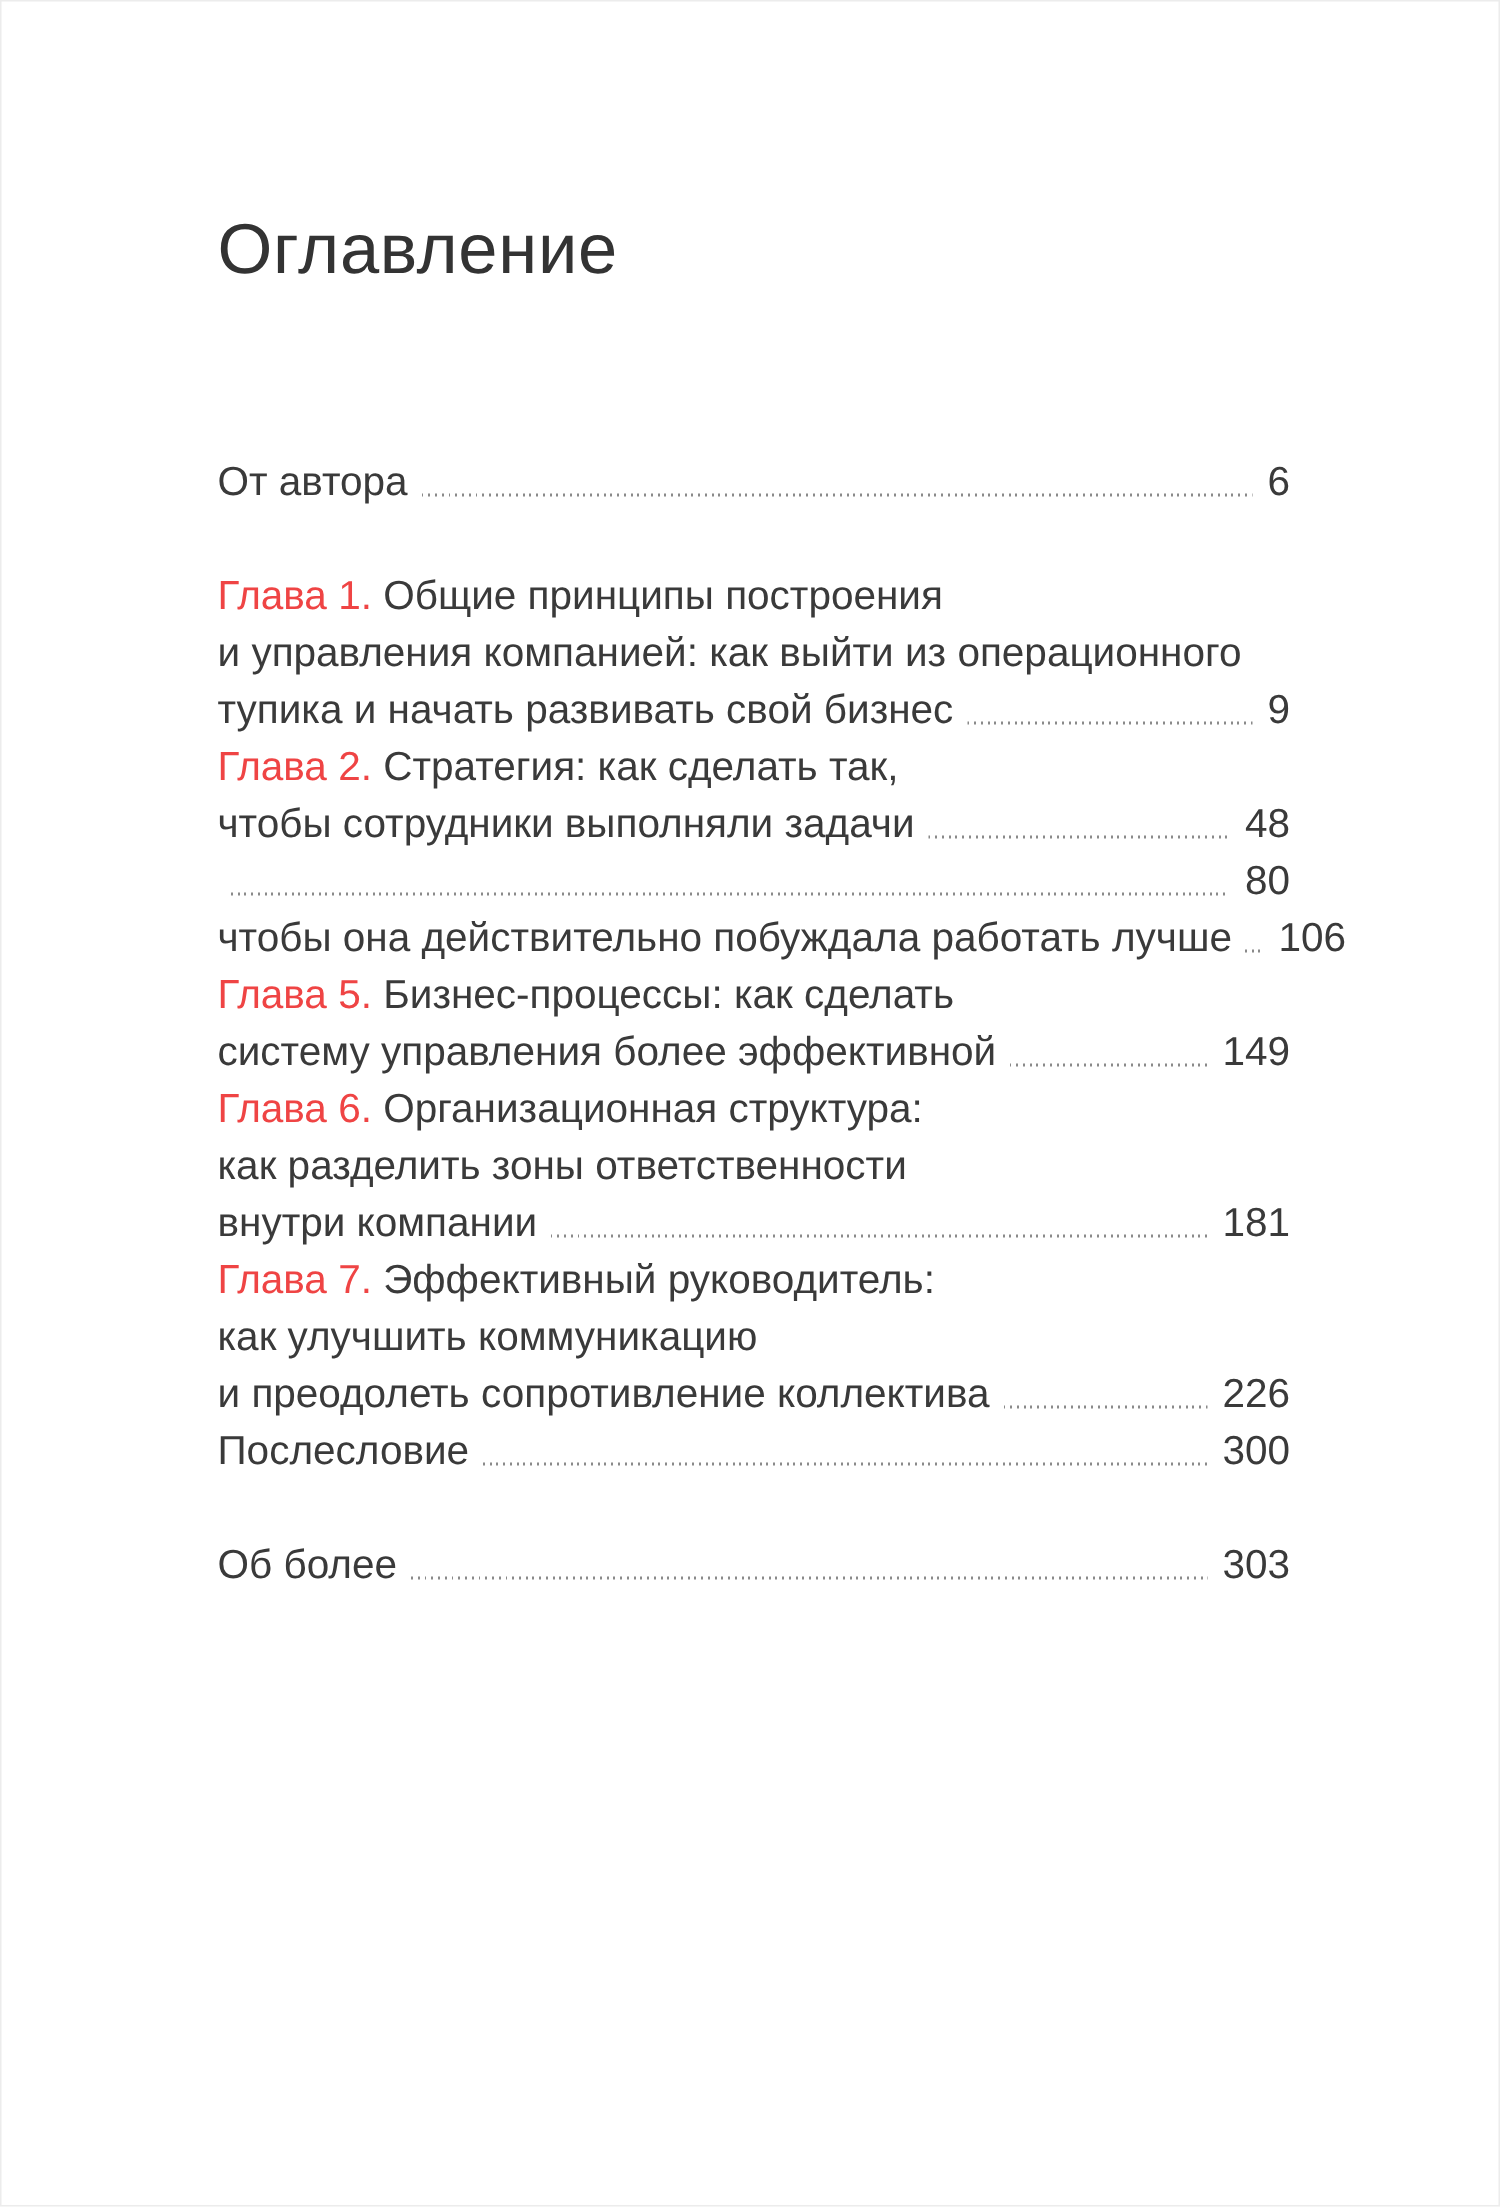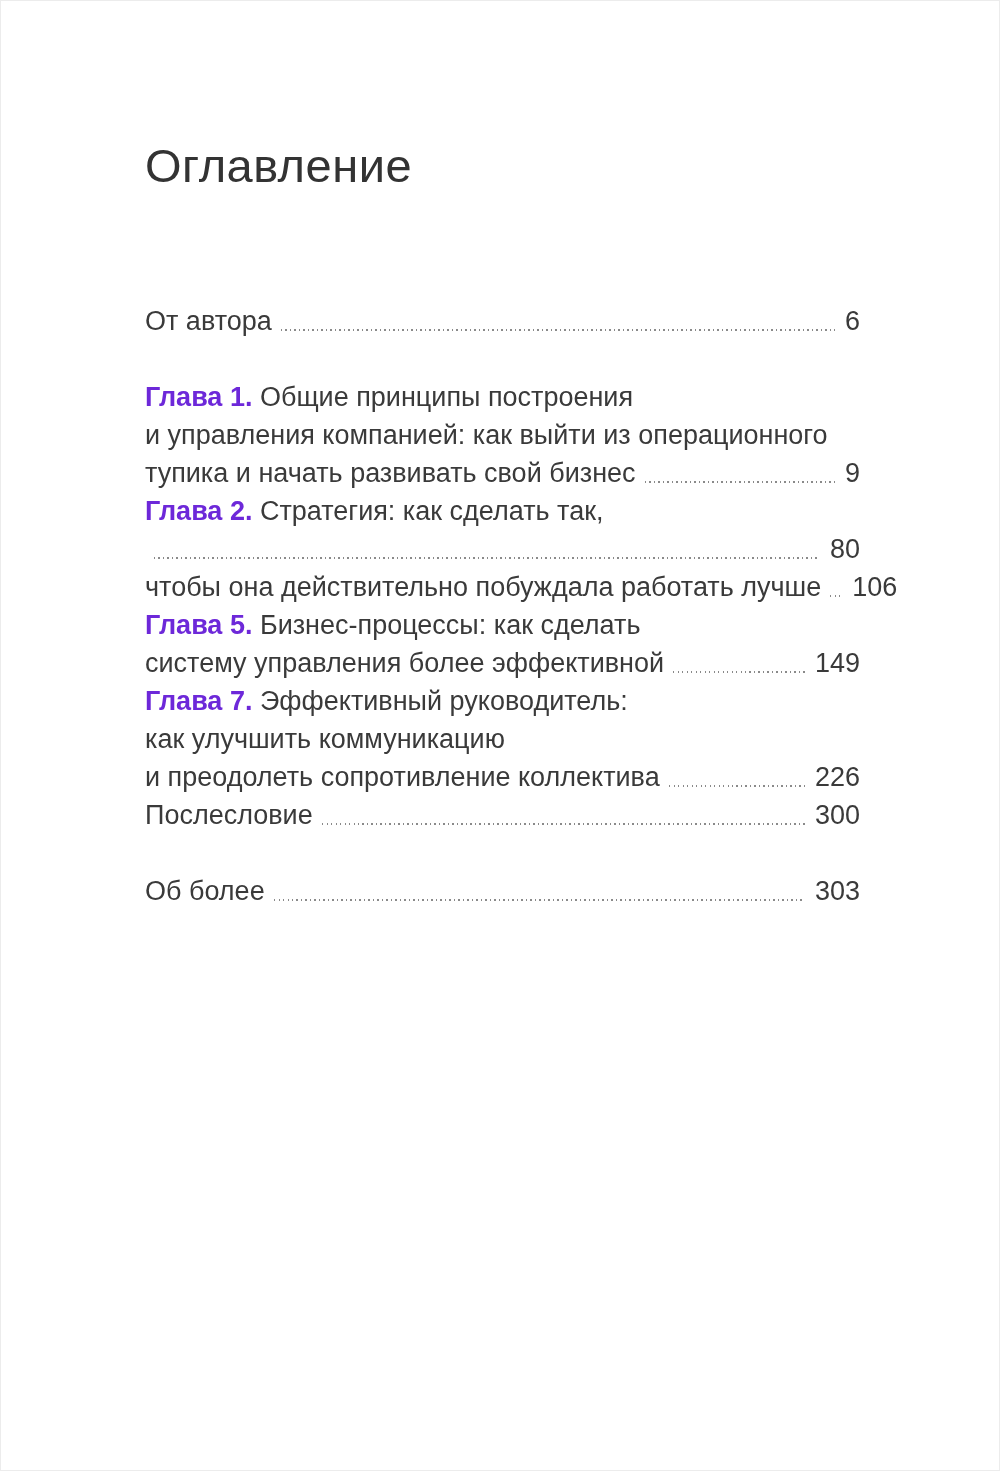--- a/index.html
+++ b/index.html
@@ -38,22 +38,22 @@
   }
   .entry.gap {
     margin-top: 38px;
   }
   .line {
     line-height: 38px;
     font-size: 27px;
     white-space: nowrap;
   }
   .line .bold {
-    font-weight: 700;
-    color: #6d28d9;
+    font-weight: 400;
+    color: #ef4444;
     text-align: center;
   }
   .line.last {
     display: flex;
     align-items: baseline;
     width: 100%;
   }
   .line.last .txt {
     flex: 0 0 auto;
   }
@@ -88,40 +88,54 @@
         <div class="line"><span class="txt"><span class="bold">Глава 1. </span>Общие принципы построения</span></div>
         <div class="line"><span class="txt">и управления компанией: как выйти из операционного</span></div>
         <div class="line last">
           <span class="txt">тупика и начать развивать свой бизнес</span>
           <span class="dots"></span>
           <span class="pagenum">9</span>
         </div>
       </div>
       <div class="entry">
         <div class="line"><span class="txt"><span class="bold">Глава 2. </span>Стратегия: как сделать так,</span></div>
+        <div class="line last">
+          <span class="txt">чтобы сотрудники выполняли задачи</span>
+          <span class="dots"></span>
+          <span class="pagenum">48</span>
+        </div>
       </div>
       <div class="entry">
         <div class="line last">
           <span class="dots"></span>
           <span class="pagenum">80</span>
         </div>
       </div>
       <div class="entry">
         <div class="line last">
           <span class="txt">чтобы она действительно побуждала работать лучше</span>
           <span class="dots"></span>
           <span class="pagenum">106</span>
         </div>
       </div>
       <div class="entry">
         <div class="line"><span class="txt"><span class="bold">Глава 5. </span>Бизнес-процессы: как сделать</span></div>
         <div class="line last">
           <span class="txt">систему управления более эффективной</span>
           <span class="dots"></span>
           <span class="pagenum">149</span>
+        </div>
+      </div>
+      <div class="entry">
+        <div class="line"><span class="txt"><span class="bold">Глава 6. </span>Организационная структура:</span></div>
+        <div class="line"><span class="txt">как разделить зоны ответственности</span></div>
+        <div class="line last">
+          <span class="txt">внутри компании</span>
+          <span class="dots"></span>
+          <span class="pagenum">181</span>
         </div>
       </div>
       <div class="entry">
         <div class="line"><span class="txt"><span class="bold">Глава 7. </span>Эффективный руководитель:</span></div>
         <div class="line"><span class="txt">как улучшить коммуникацию</span></div>
         <div class="line last">
           <span class="txt">и преодолеть сопротивление коллектива</span>
           <span class="dots"></span>
           <span class="pagenum">226</span>
         </div>

